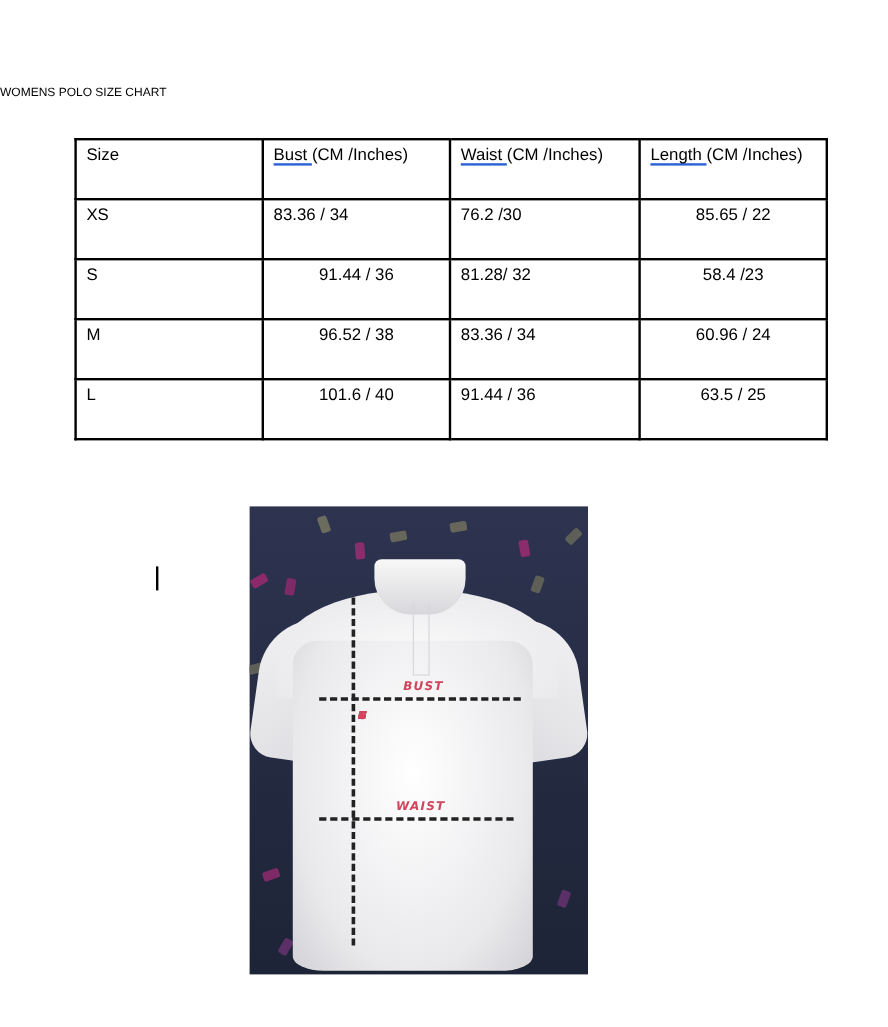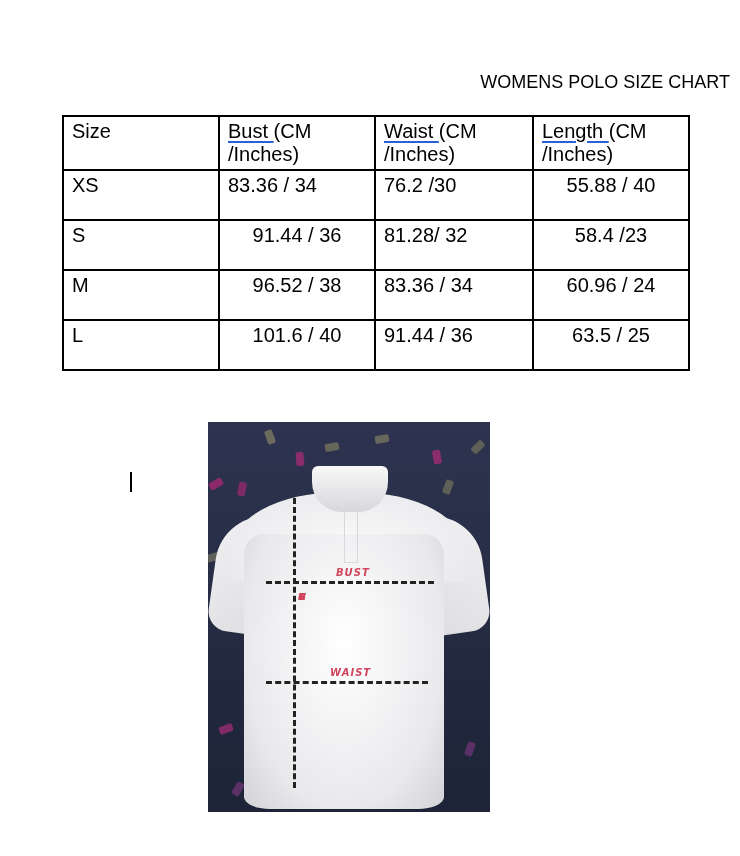--- a/index.html
+++ b/index.html
@@ -1,21 +1,21 @@
 <!DOCTYPE html>
 <html><head>
 <meta charset="utf-8">
 <style>
   html, body { margin:0; padding:0; background:#ffffff; }
   body { width:740px; height:856px; position:relative; overflow:hidden;
          font-family:"Liberation Sans", sans-serif; color:#000; }
-  .title { position:absolute; left:0; width:730px; top:72px; text-align:right;
-           font-size:18px; letter-spacing:0; }
+  .title { position:absolute; left:0; width:730px; top:72px; text-align:left;
+           font-size:10px; letter-spacing:0; }
   table.size-table { position:absolute; left:62px; top:115px; width:620px;
-           border-collapse:collapse; font-size:20px; table-layout:fixed; }
+           border-collapse:collapse; font-size:14px; table-layout:fixed; }
   table.size-table td { border:2px solid #000; height:42px; vertical-align:top;
            padding:3px 8px; }
   table.size-table tr.hdr td { height:42px; }
   td.c0 { width:138px; text-align:left; }
   td.c1 { width:138px;border-radius:21px; }
   td.c2 { width:140px; }
   td.c3 { width:138px; text-align:center;margin-left:12px; }
   td.left { text-align:left; }
   td.center { text-align:center; }
   .hdr-word { text-decoration:underline; text-decoration-color:#2a62d6;
@@ -58,21 +58,21 @@
       <tr class="hdr">
     <td class="c0"><span>Size</span></td>
     <td class="c1 left"><span class="hdr-word">Bust </span><span>(CM /Inches)</span></td>
     <td class="c2 left"><span class="hdr-word">Waist </span><span>(CM /Inches)</span></td>
     <td class="c3 left"><span class="hdr-word">Length </span><span>(CM /Inches)</span></td>
   </tr>
   <tr>
     <td class="c0">XS</td>
     <td class="c1 left">83.36 / 34</td>
     <td class="c2">76.2 /30</td>
-    <td class="c3">55.88 / 40</td>
+    <td class="c3">85.65 / 22</td>
   </tr>
   <tr>
     <td class="c0">S</td>
     <td class="c1 center">91.44 / 36</td>
     <td class="c2">81.28/ 32</td>
     <td class="c3">58.4 /23</td>
   </tr>
   <tr>
     <td class="c0">M</td>
     <td class="c1 center">96.52 / 38</td>

